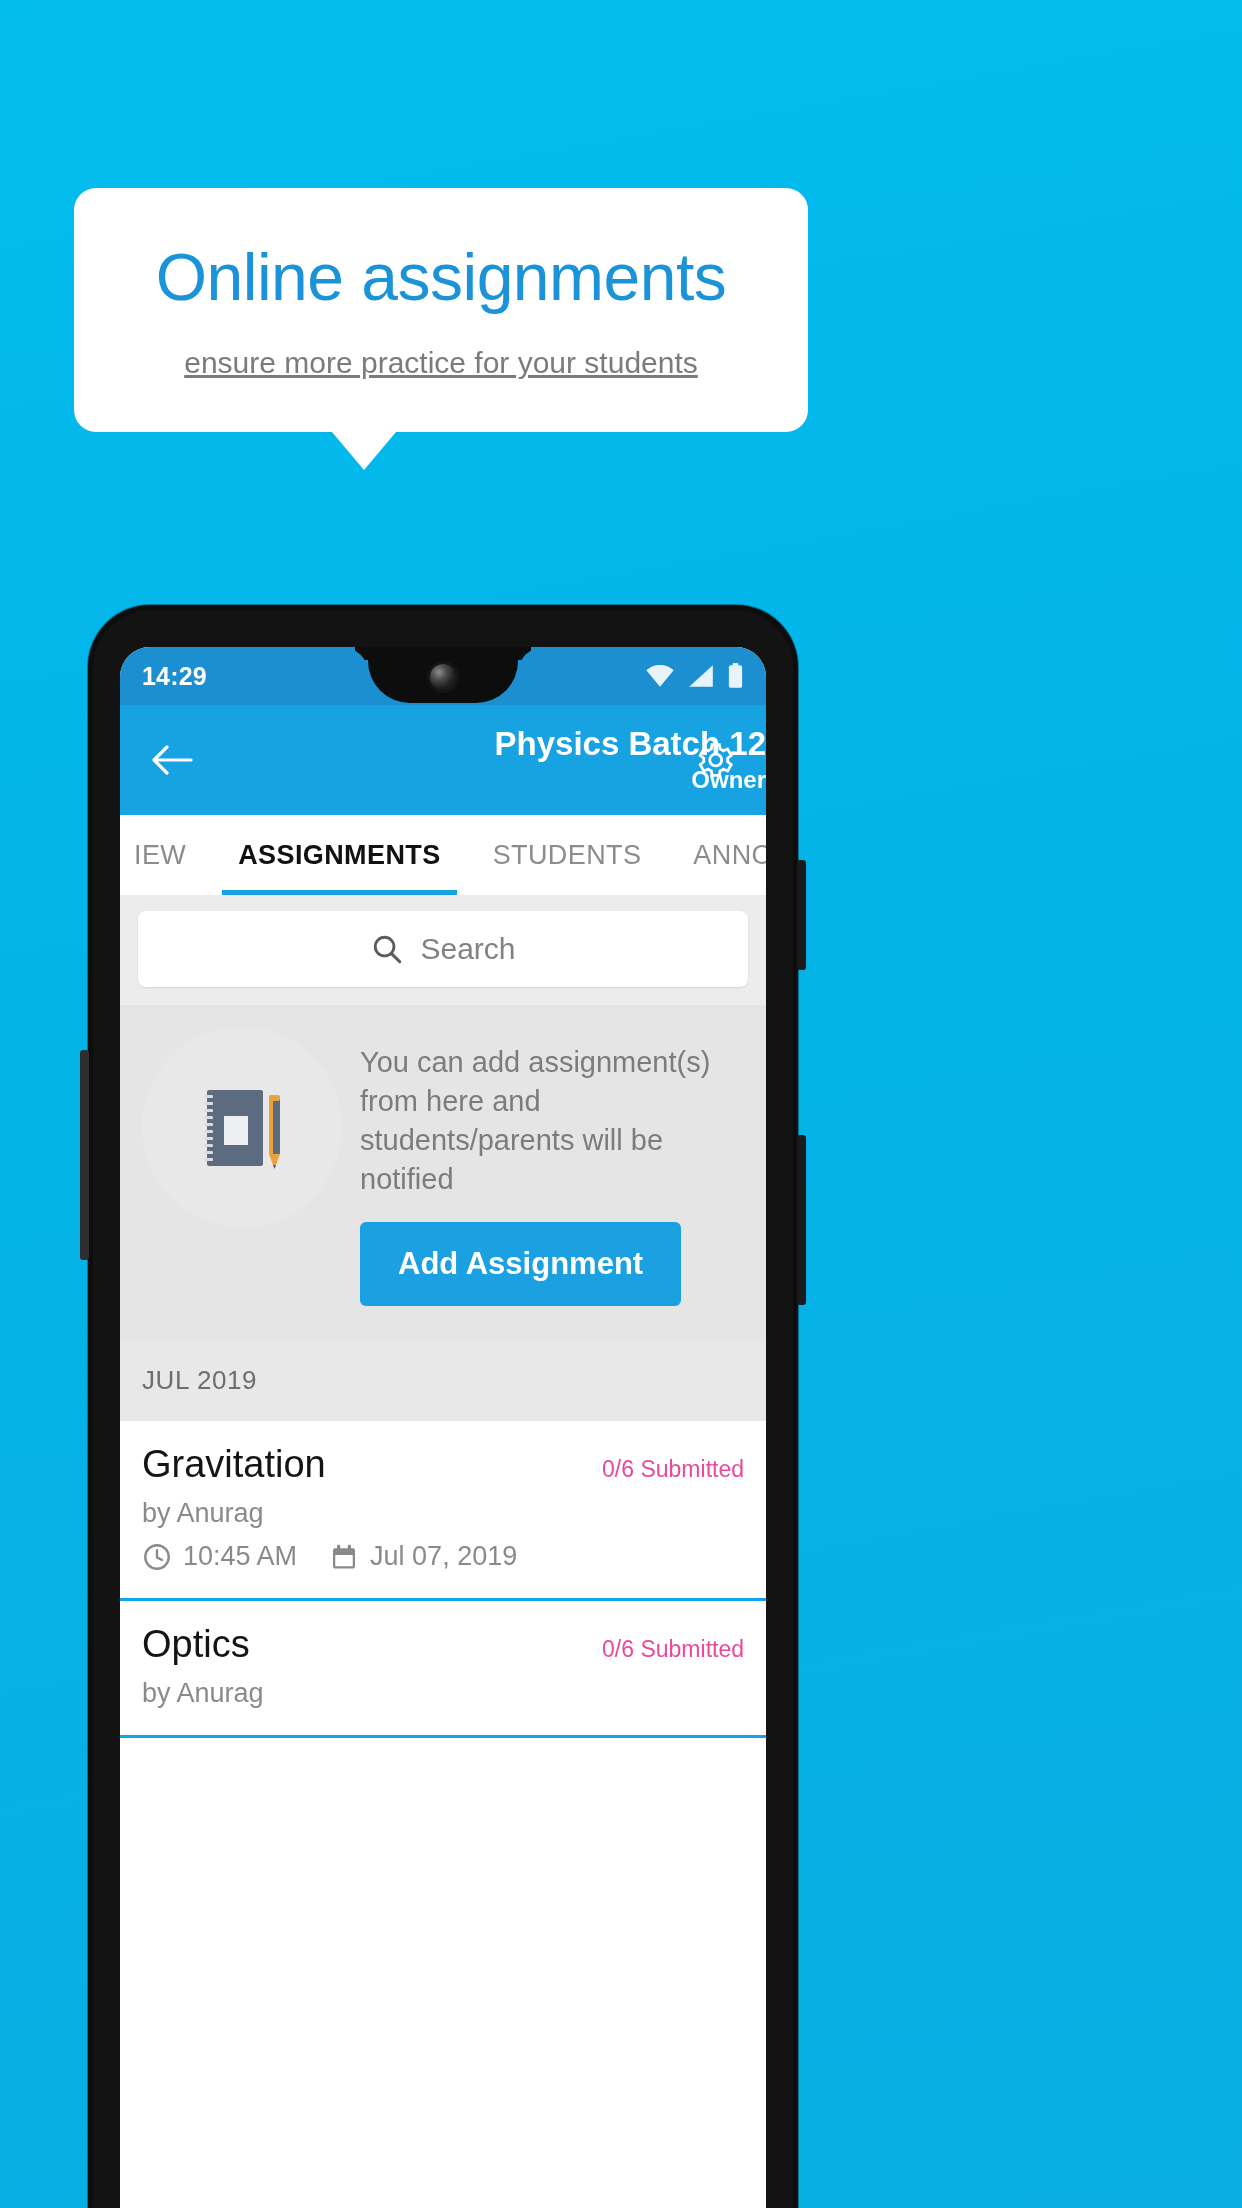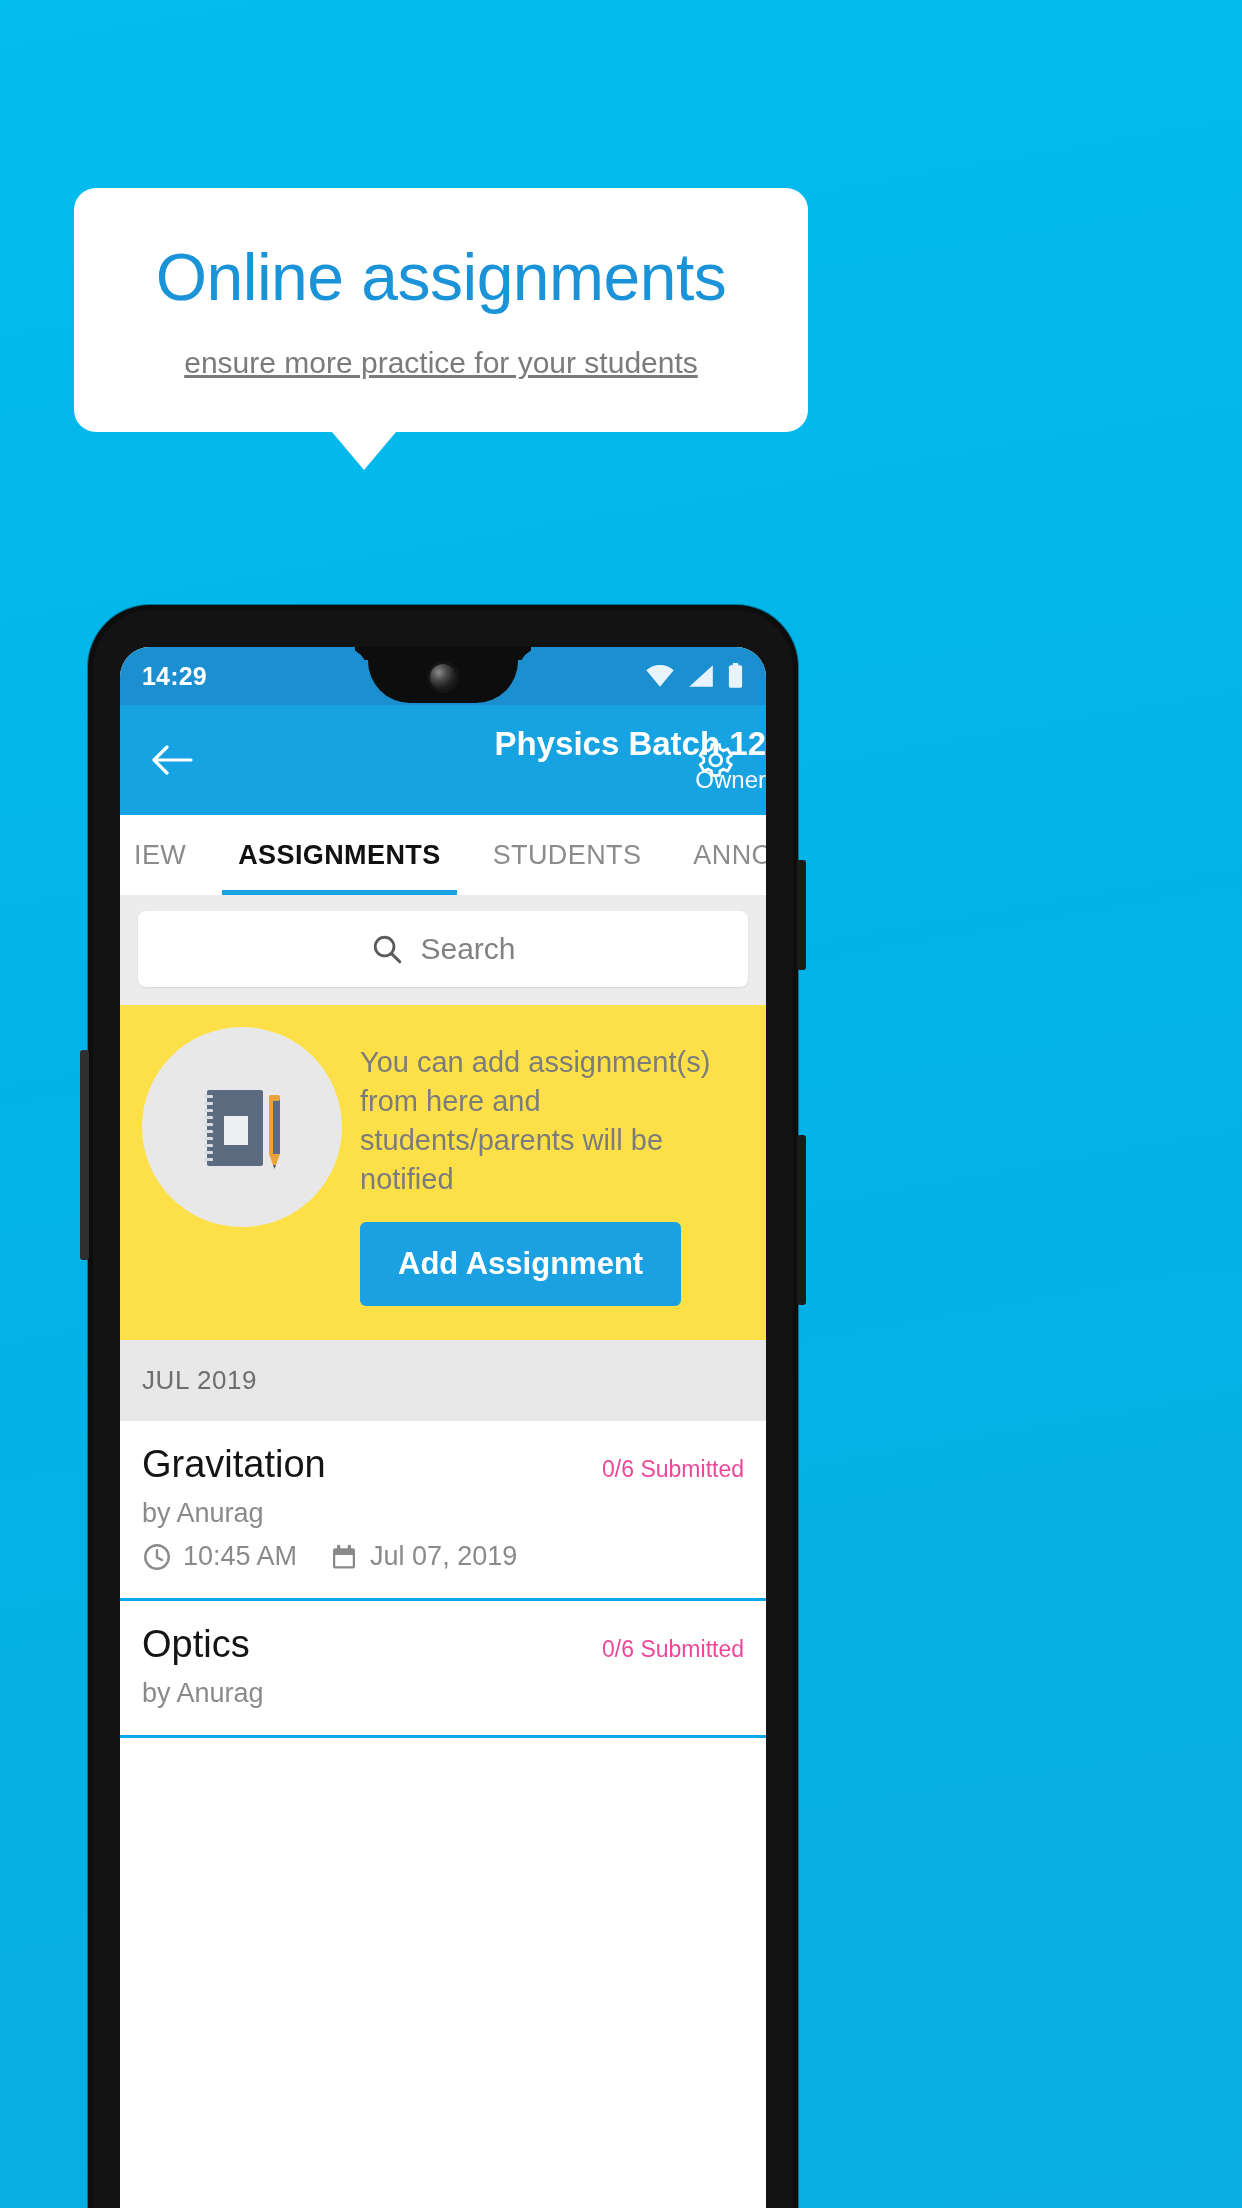--- a/index.html
+++ b/index.html
@@ -135,21 +135,21 @@
     padding: 0 24px;
     position: relative;
   }
   .appbar-titles {
     position: absolute;
     left: 4px; right: 0;
     text-align: right;
     pointer-events: none;
   }
   .ab-title { color:#fff; font-size: 33px; font-weight: 700; line-height: 1.16; }
-  .ab-sub   { color:#fff; font-size: 24px; font-weight: 400; line-height: 1.3; opacity: .97; }
+  .ab-sub   { color:#fff; font-size: 24px; font-weight: 700; line-height: 1.3; opacity: .97; }
   .icon-btn { width: 56px; height: 56px; display: flex; align-items: center; justify-content: center; position: relative; z-index: 2; }
   .appbar .spacer { flex: 1; }
 
   
   .tabs {
     height: 80px;
     background: #ffffff;
     display: flex;
     align-items: stretch;
     overflow: hidden;
@@ -183,21 +183,21 @@
     border-radius: 8px;
     height: 76px;
     display: flex; align-items: center; justify-content: center;
     gap: 16px;
     box-shadow: 0 1px 2px rgba(0,0,0,0.10);
   }
   .search-placeholder { color: #828282; font-size: 30px; }
 
   
   .empty {
-    background: #fde047;
+    background: #e5e5e5;
     display: flex;
     align-items: flex-start;
     padding: 22px 22px 34px 22px;
     gap: 18px;
   }
   .empty-illu {
     flex: 0 0 200px;
     height: 200px;
     border-radius: 50%;
     background: #E8E8E8;

